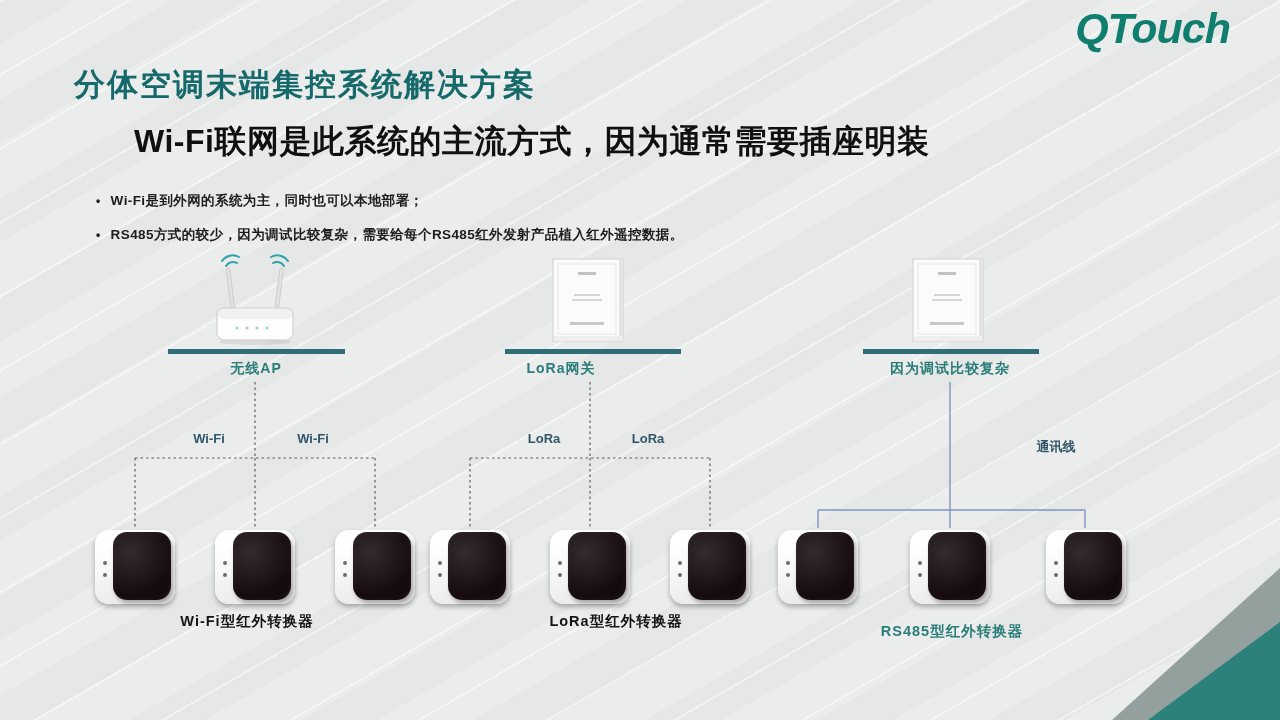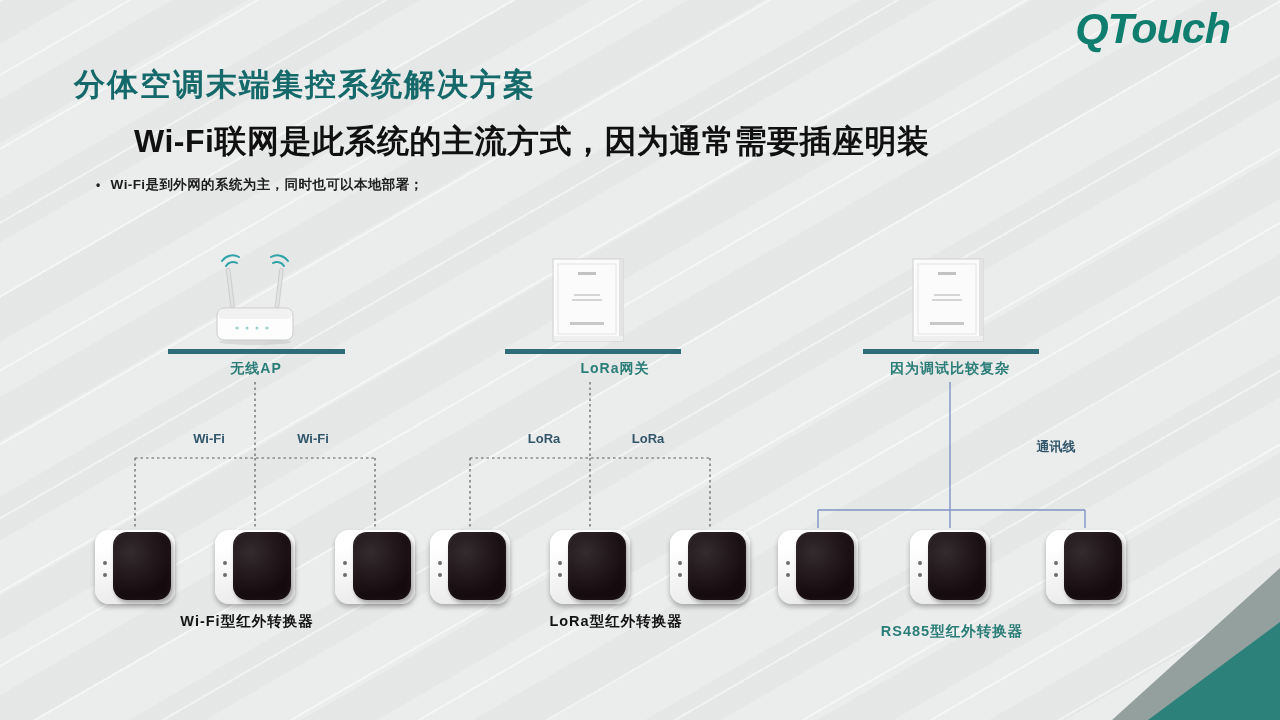--- a/index.html
+++ b/index.html
@@ -15,38 +15,38 @@
 
   
   .logo { position:absolute; top:4px; right:50px; display:flex; align-items:center; gap:30px; }
   .logo-en { font-size:43px; font-weight:800; font-style:italic; letter-spacing:-1px; color:var(--brand,#0f7e6f); }
   .logo-cn { font-size:37px; font-weight:900; letter-spacing:3px; color:#2d2d2d; }
 
   .title { position:absolute; left:74px; top:64px; font-size:31px; font-weight:800; letter-spacing:2px; color:var(--title,#15696a);text-align:center; }
   .subtitle { position:absolute; left:94px; top:120px; font-size:32px; font-weight:800; color:#101010; letter-spacing:0.5px;margin-left:40px; }
 
   .bullets { position:absolute; left:96px; top:176px; list-style:none; }
-  .bullets li { font-size:13.5px; font-weight:700; color:#1d1d1d; margin-bottom:13px; letter-spacing:0.4px; }
+  .bullets li { font-size:13.5px; font-weight:700; color:#1d1d1d; margin-bottom:13px; letter-spacing:0.4px;margin-top:16px; }
   .bullets li::before { content:"•"; margin-right:10px; font-size:12px; color:#1d1d1d; }
 
   
   .device { position:absolute; }
   #ap-image   { left:205px; top:254px; width:100px; height:94px; }
   #lora-image { left:546px; top:256px; width:90px;  height:92px; }
   #box-image  { left:906px; top:256px; width:90px;  height:92px; }
 
   
   .bar { position:absolute; top:349px; height:5px; background:var(--bar,#2f6e78); }
   #bar-1 { left:168px; width:177px; }
   #bar-2 { left:505px; width:176px; }
   #bar-3 { left:863px; width:176px; }
 
   .dev-label { position:absolute; top:360px; transform:translateX(-50%); font-size:14px; font-weight:800; letter-spacing:1px; color:var(--accent,#2a7d78); white-space:nowrap;text-align:right; }
   #dev-label-1 { left:256px; }
-  #dev-label-2 { left:615px; }
+  #dev-label-2 { left:561px; }
   #dev-label-3 { left:950px; }
 
   
   .lines { position:absolute; left:0; top:0; pointer-events:none; }
   .lines .dashed { stroke:var(--dashed_line,#5d5d5d); stroke-width:1.2; fill:none; stroke-dasharray:2.5 3; }
   .lines .solid  { stroke:var(--solid_line,#8093c5);  stroke-width:1.4; fill:none; }
 
   .link-label { position:absolute; transform:translateX(-50%); font-size:13px; font-weight:700; color:var(--link_label,#31566b); white-space:nowrap; }
 
   
@@ -76,20 +76,21 @@
 
   <div class="logo">
     <span class="logo-en">QTouch</span>
   </div>
 
   <h1 class="title">分体空调末端集控系统解决方案</h1>
   <h2 class="subtitle">Wi-Fi联网是此系统的主流方式，因为通常需要插座明装</h2>
 
   <ul class="bullets">
     <li><span>Wi-Fi是到外网的系统为主，同时也可以本地部署；</span></li>
+    <li><span>RS485方式的较少，因为调试比较复杂，需要给每个RS485红外发射产品植入红外遥控数据。</span></li>
   </ul>
 
   <svg class="lines" width="1280" height="720" viewBox="0 0 1280 720">
     <path class="dashed" d="M255 382 V458 M135 458 H375 M135 458 V528 M255 458 V528 M375 458 V528"></path>
     <path class="dashed" d="M590 382 V458 M470 458 H710 M470 458 V528 M590 458 V528 M710 458 V528"></path>
     <path class="solid" d="M950 382 V510 M818 510 H1085 M818 510 V528 M950 510 V528 M1085 510 V528"></path>
   </svg>
 
   <div class="device" id="ap-image">
     <svg width="100" height="94" viewBox="0 0 100 94">

